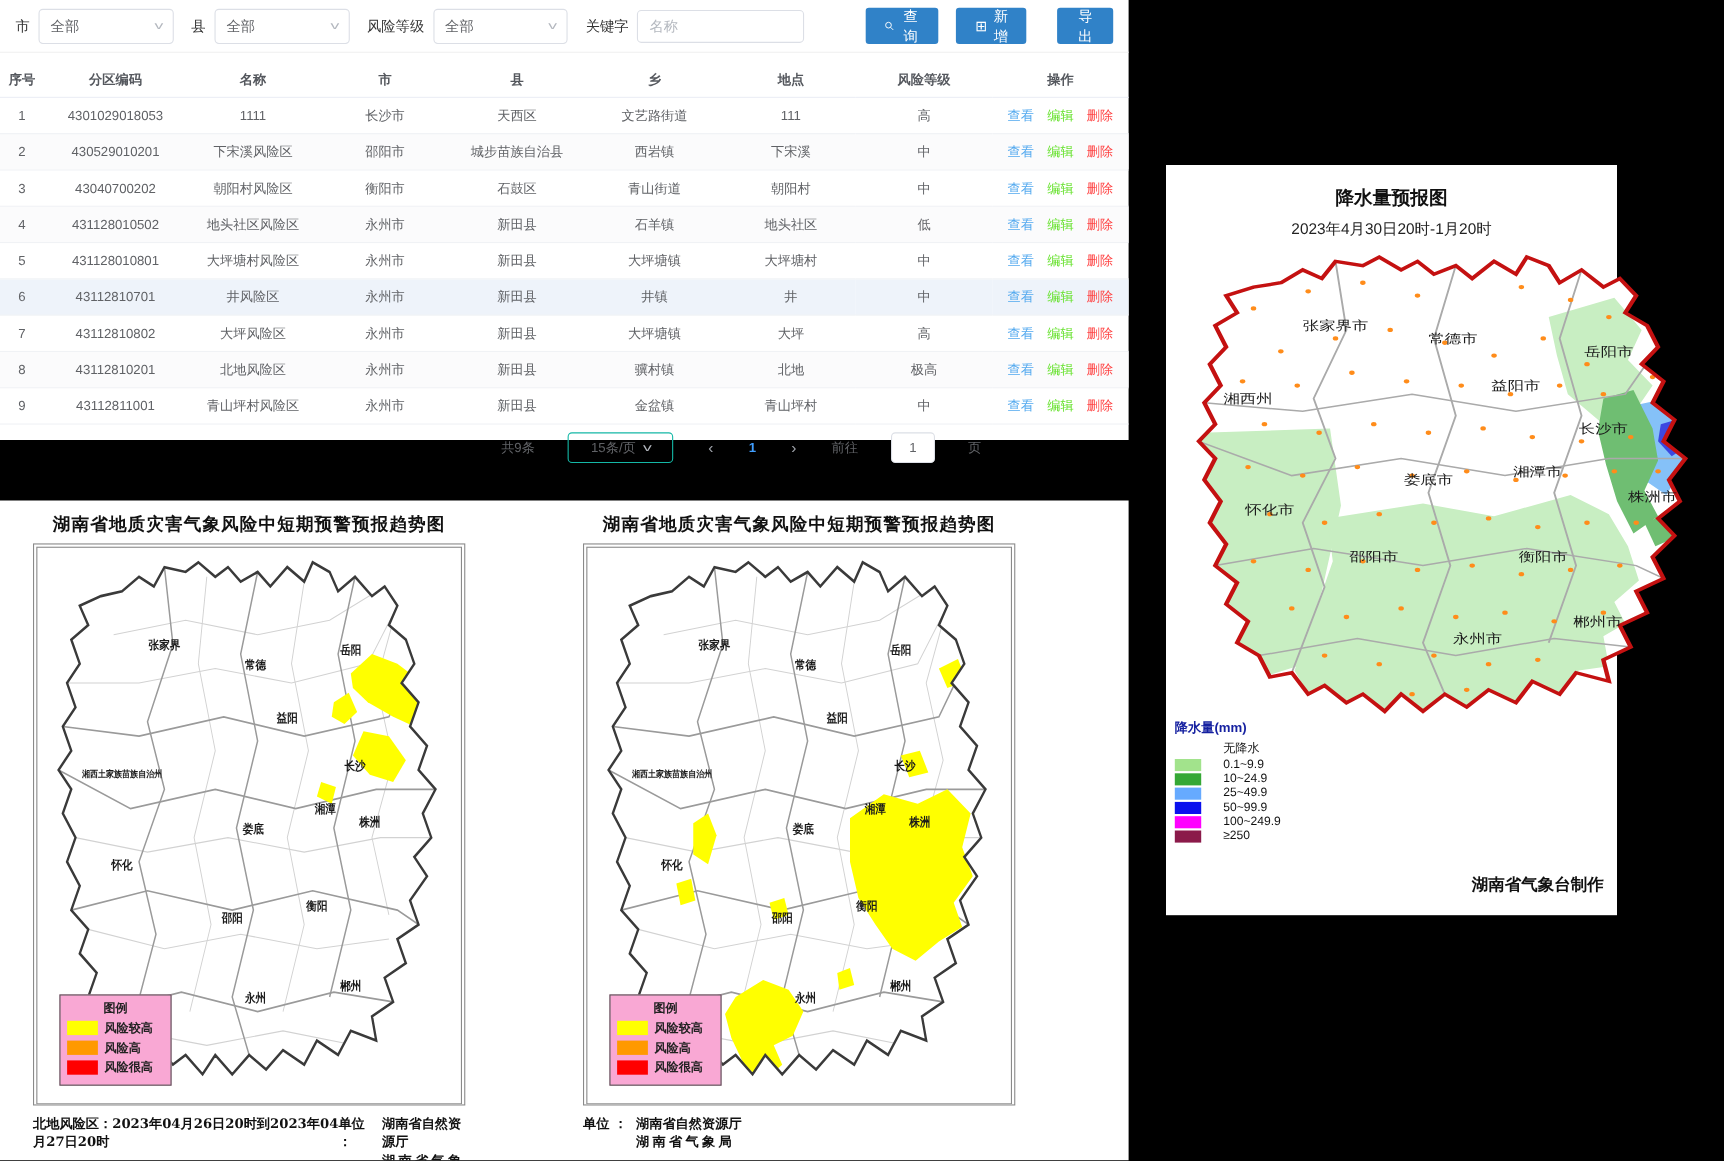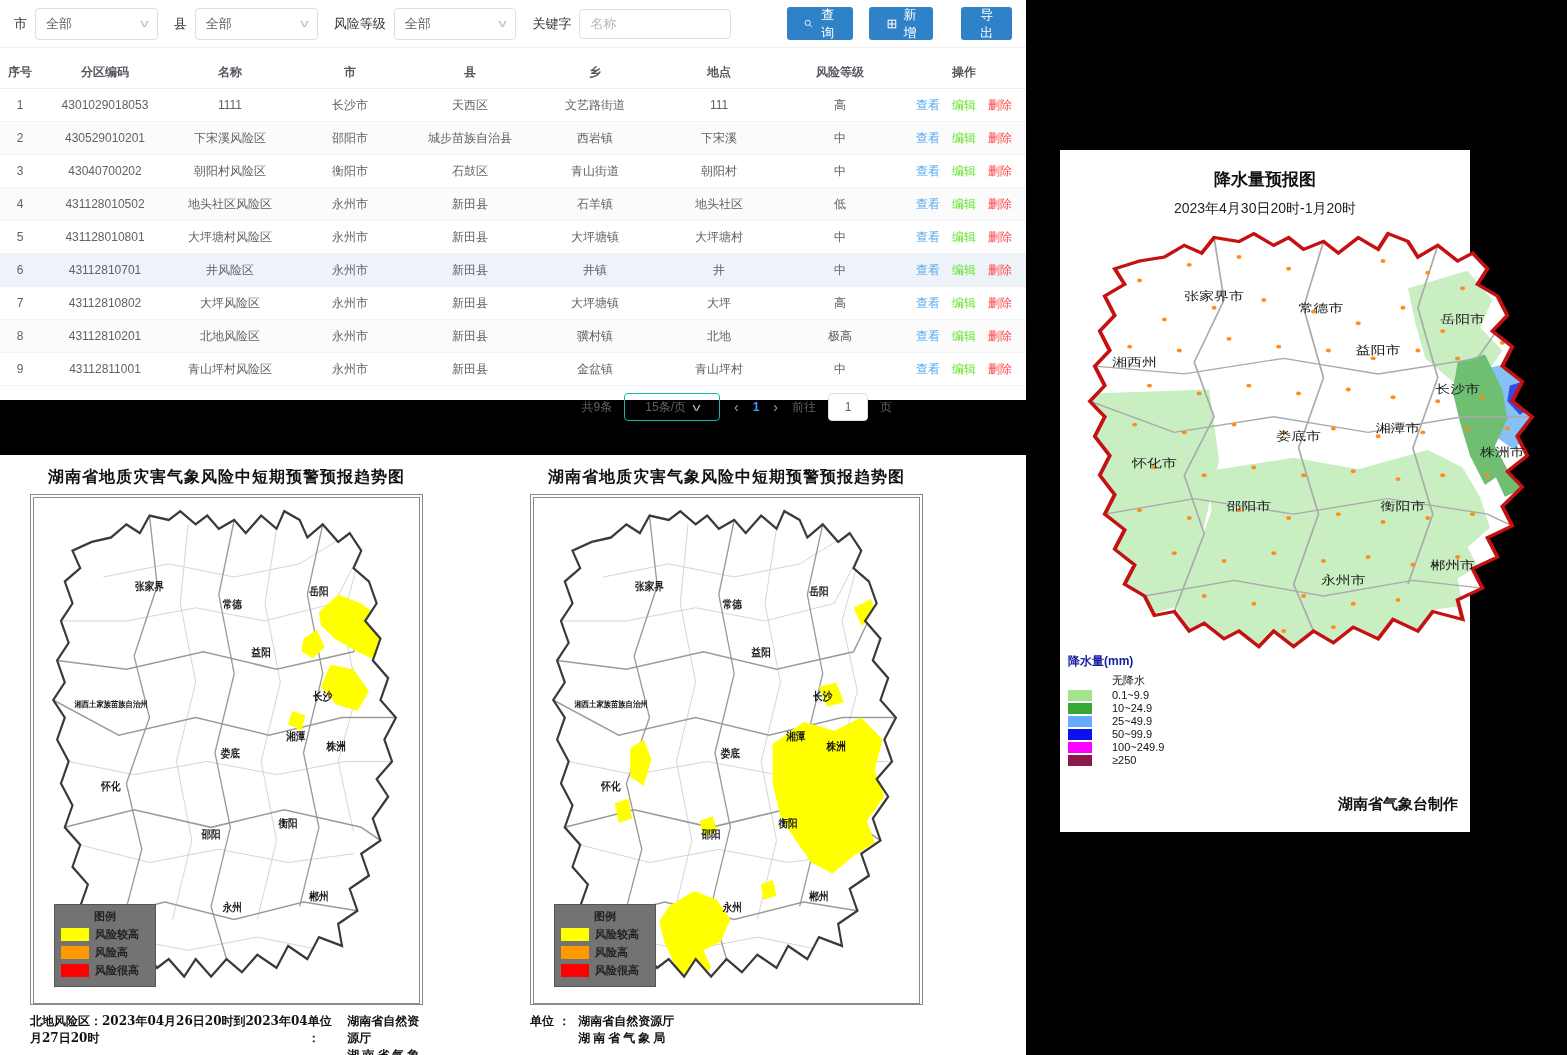--- a/index.html
+++ b/index.html
@@ -32,38 +32,38 @@
   .data-table{width:1026px;border-collapse:collapse;table-layout:fixed;font-size:12px;color:#606266;margin-top:8px;}
   .data-table th{height:30px;font-weight:bold;color:#55585e;text-align:center;border-bottom:1px solid #ebeef5;}
   .data-table td{height:30px;text-align:center;border-bottom:1px solid #f0f2f5;overflow:hidden;
                  white-space:nowrap;text-overflow:ellipsis;}
   .data-table tr:nth-child(even) td{background:#fbfbfc;}
   .data-table tr.hl td{background:#eef3fa;}
   .ops a{margin:0 6px;cursor:pointer;text-decoration:none;}
   .op-view{color:#53a9ef;} .op-edit{color:#67e22e;} .op-del{color:#ff4343;font-family:Liberation Mono, monospace;}
 
   
-  .pagination{display:flex;align-items:center;justify-content:flex-end;gap:12px;
+  .pagination{display:flex;align-items:center;justify-content:flex-end;gap:30px;
               padding-right:134px;margin-top:7px;font-size:12px;color:#606266;}
   .pg-size{border:1px solid #14b8a6;border-radius:4px;height:26px;padding:0 20px;display:flex;
            align-items:center;gap:8px;cursor:pointer;}
   .pg-arrow{color:#a0a4ab;font-size:14px;cursor:pointer;padding:0 2px;}
   .pg-cur{color:#409eff;font-weight:bold;cursor:pointer;}
   .pg-input{width:34px;height:24px;border:1px solid #dcdfe6;border-radius:4px;text-align:center;
             font-size:12px;color:#606266;outline:none;}
 
   
   .fig{position:absolute;top:8px;width:393px;}
   #fig1{left:30px;} #fig2{left:530px;}
   .fig-title{text-align:center;font-family:"DejaVu Serif","Liberation Serif",serif;font-weight:bold;
              font-size:16px;color:#111;margin:4px 0 6px 0;letter-spacing:1px;}
   .fig-box{border:1px solid #8a8a8a;padding:2px;height:505px;background:#fff;}
   .fig-box-inner{border:1px solid #8a8a8a;height:100%;position:relative;background:#fff;}
   .map-canvas{position:absolute;left:0;top:0;right:0;bottom:0;}
-  .trend-legend{position:absolute;left:20px;bottom:16px;width:88px;border:1px solid #555;background:#737373;
+  .trend-legend{position:absolute;left:20px;bottom:16px;width:88px;border:1px solid #555;background:#f9a8d4;
                 padding:4px 6px 5px 6px;font-size:11px;font-family:"DejaVu Serif","Liberation Serif",serif;
                 font-weight:bold;color:#222;}
   .tl-title{text-align:center;margin-bottom:3px;}
   .tl-row{display:flex;align-items:center;gap:6px;margin:3px 0;}
   .tl-sw{width:28px;height:13px;display:inline-block;flex:0 0 auto;}
   .fig-foot{display:flex;justify-content:space-between;margin-top:8px;
             font-family:"DejaVu Serif","Liberation Serif",serif;font-weight:bold;font-size:12px;color:#111;}
   .foot-unit{display:flex;gap:8px;align-items:flex-start;}
   .unit-line2{letter-spacing:3px;}
 

